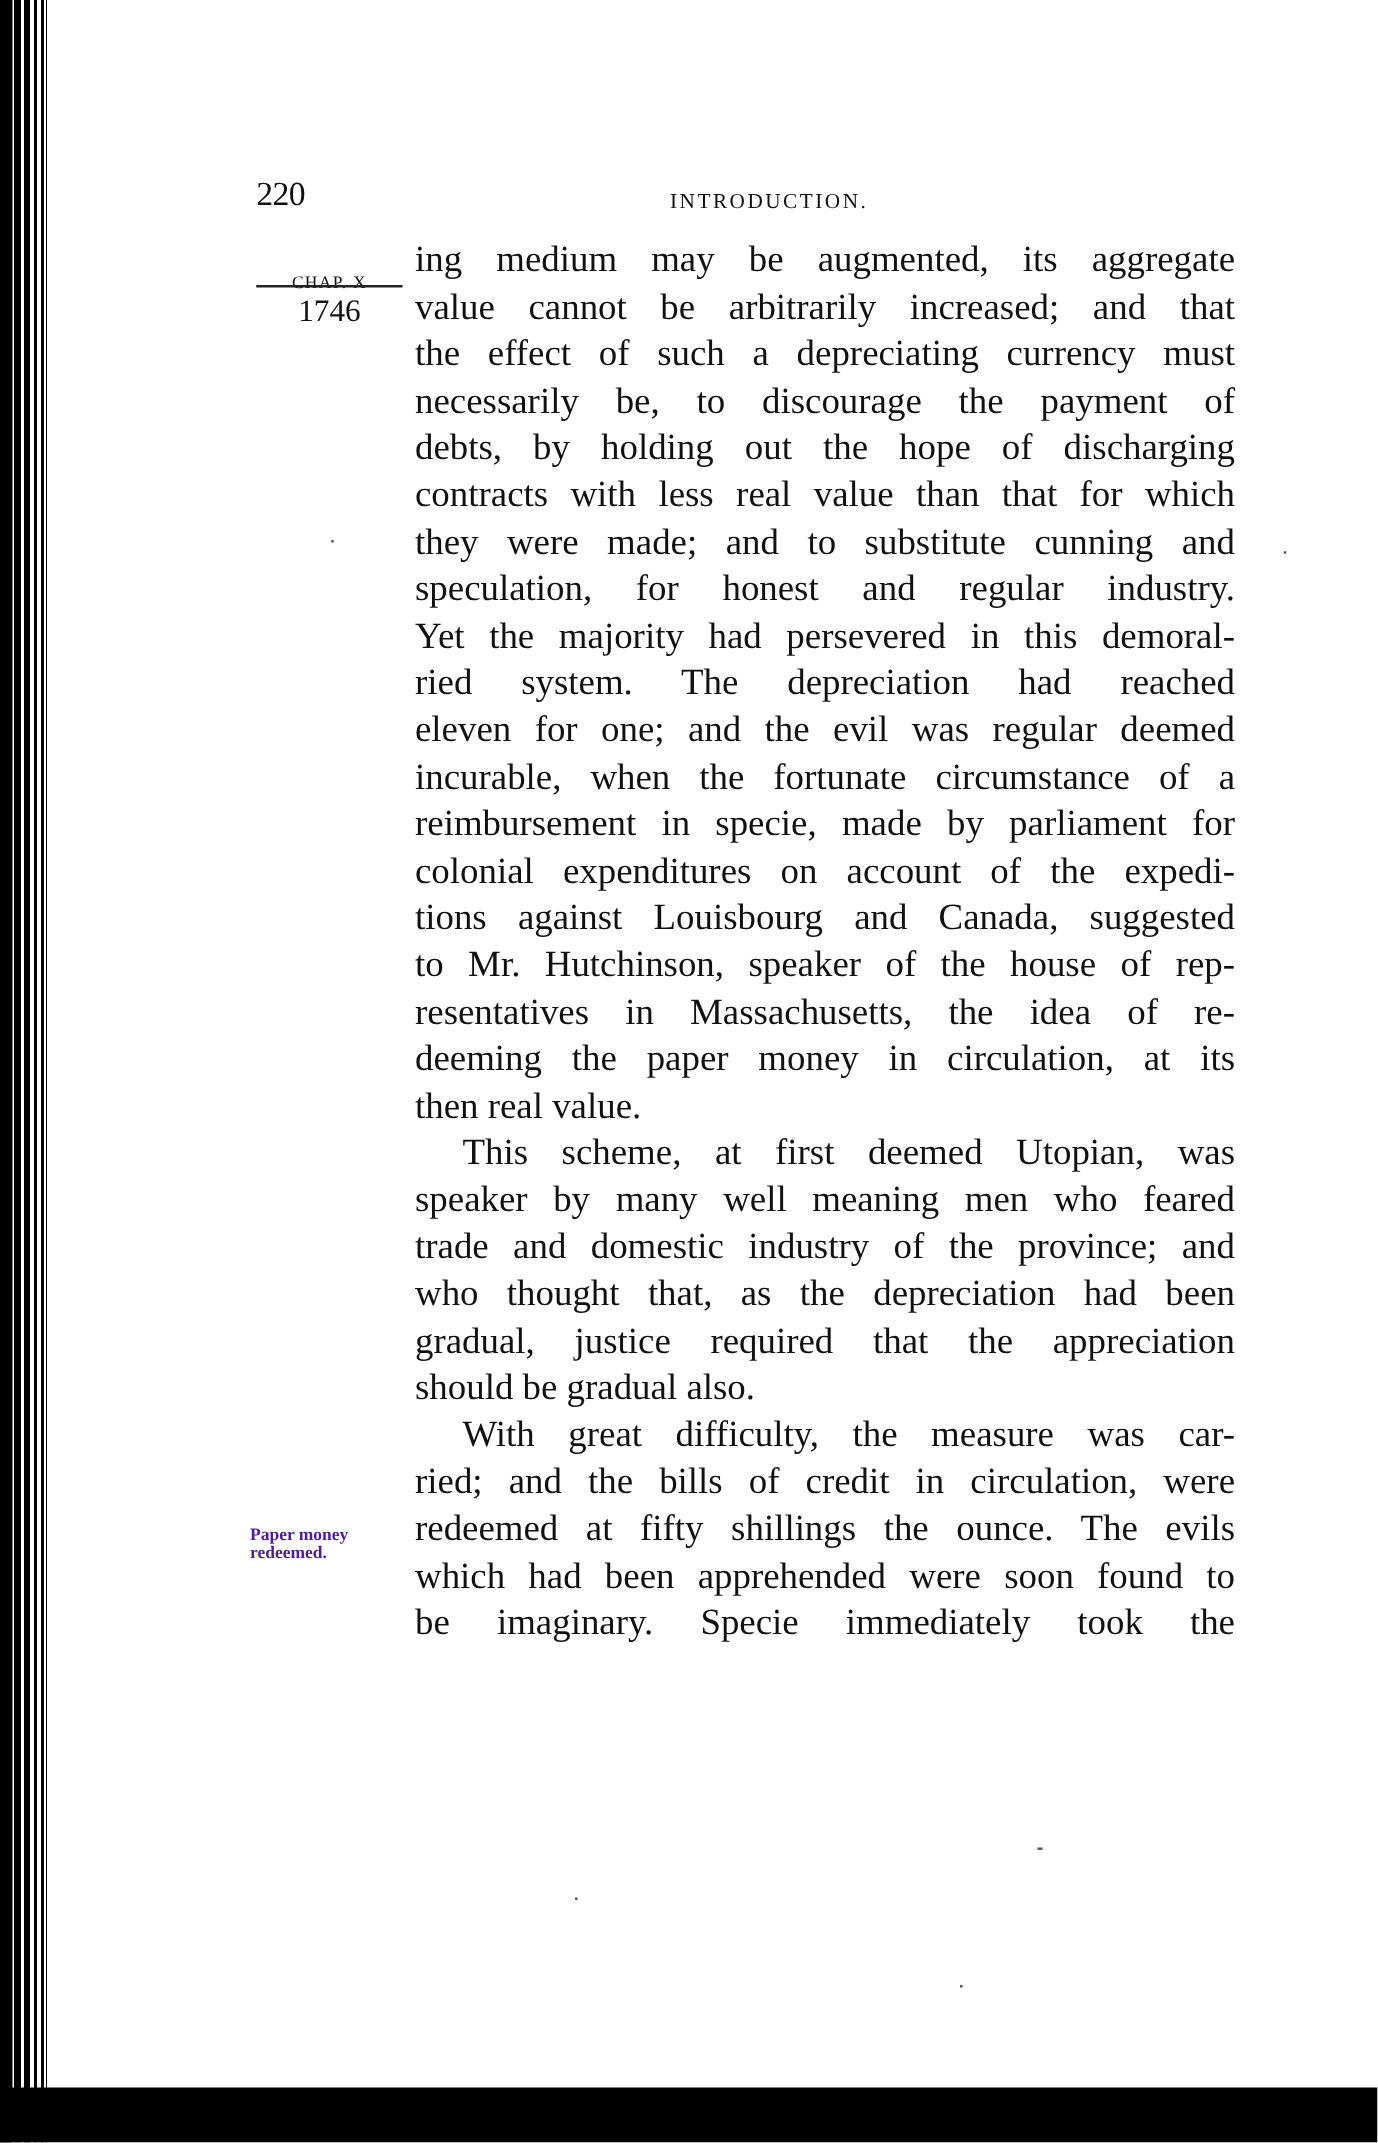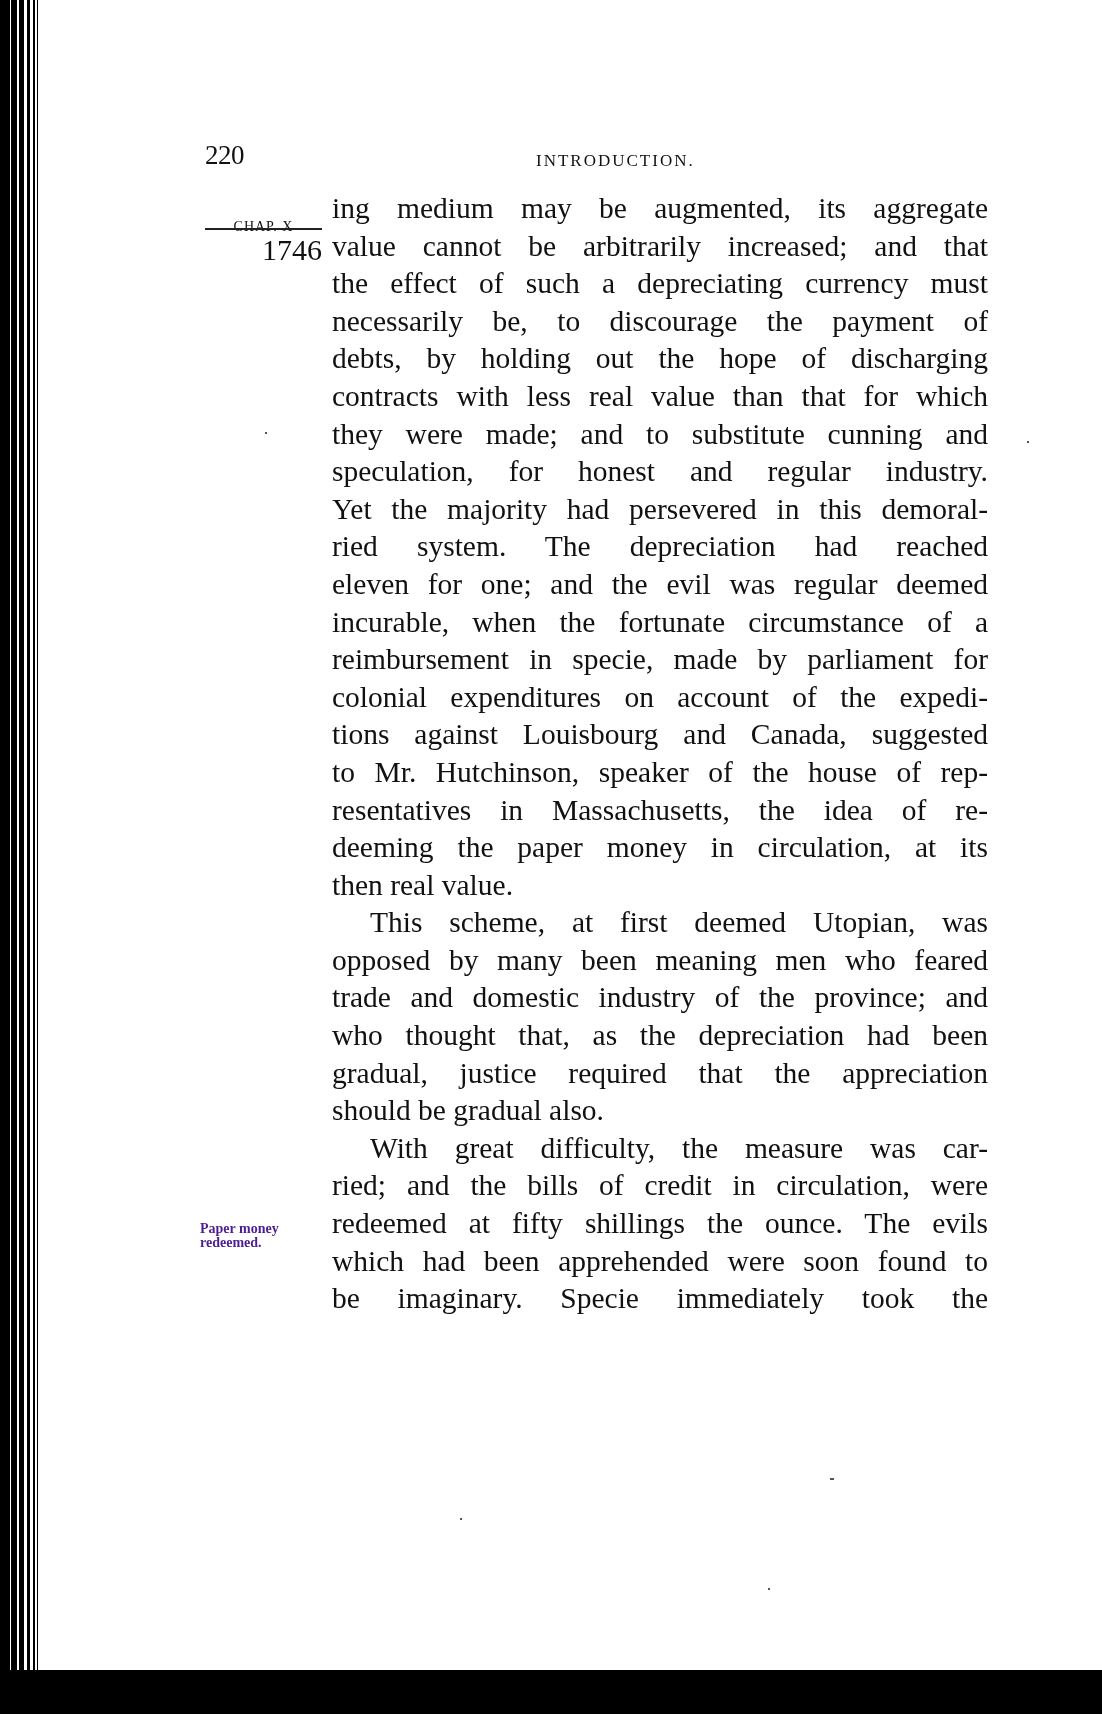--- a/index.html
+++ b/index.html
@@ -45,22 +45,22 @@
       text-align: center;
       font-size: 14px; line-height: 22px; letter-spacing: 1px;
       text-transform: uppercase;
       margin-top: 20px;
     }
     .margin-rule {
       position: absolute; left: 205px; top: 228px; width: 117px; height: 2px; background: #222;
     }
     .margin-year {
       position: absolute; left: 205px; top: 235px; width: 117px;
-      text-align: right;
-      font-size: 30px; line-height: 30px;
+      text-align: center;
+      font-size: 25px; line-height: 30px;
     }
     .margin-note {
       position: absolute; left: 200px; top: 1222px; width: 110px;
       font-size: 14px; line-height: 14px; font-weight: bold;
       color: #4c1d95;
     }
     .body-text {
       position: absolute; left: 332px; top: 190px; width: 656px;
       font-size: 29.5px; line-height: 37.6px;
       text-align: justify;
@@ -110,21 +110,21 @@
     <span class="line">reimbursement in specie, made by parliament for</span>
     <span class="line">colonial expenditures on account of the expedi-</span>
     <span class="line">tions against Louisbourg and Canada, suggested</span>
     <span class="line">to Mr. Hutchinson, speaker of the house of rep-</span>
     <span class="line">resentatives in Massachusetts, the idea of re-</span>
     <span class="line">deeming the paper money in circulation, at its</span>
     <span class="line last">then real value.</span>
   </p>
   <p>
     <span class="line" style="padding-left:38px">This scheme, at first deemed Utopian, was</span>
-    <span class="line">opposed by many been meaning men who feared</span>
+    <span class="line">speaker by many well meaning men who feared</span>
     <span class="line">trade and domestic industry of the province; and</span>
     <span class="line">who thought that, as the depreciation had been</span>
     <span class="line">gradual, justice required that the appreciation</span>
     <span class="line last">should be gradual also.</span>
   </p>
   <p>
     <span class="line" style="padding-left:38px">With great difficulty, the measure was car-</span>
     <span class="line">ried; and the bills of credit in circulation, were</span>
     <span class="line">redeemed at fifty shillings the ounce.  The evils</span>
     <span class="line">which had been apprehended were soon found to</span>

